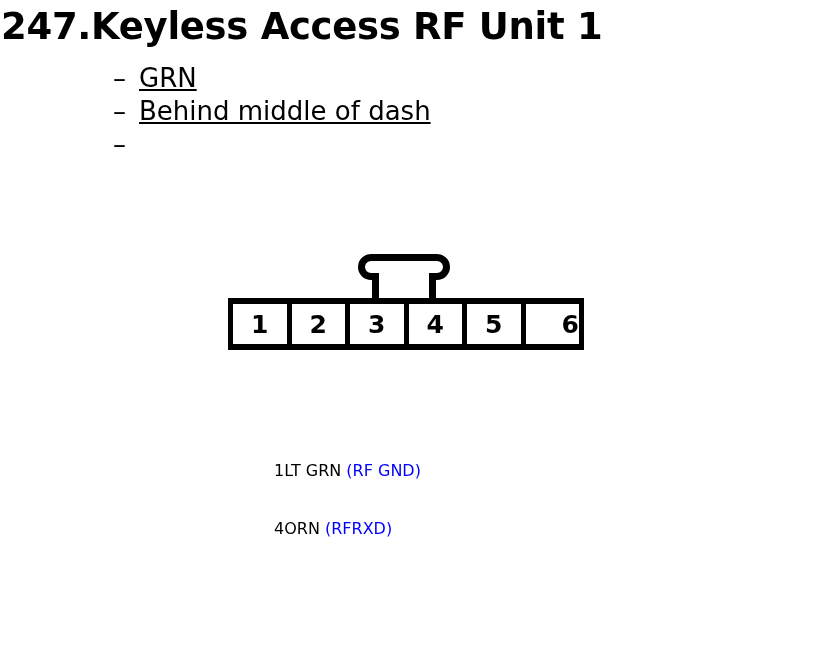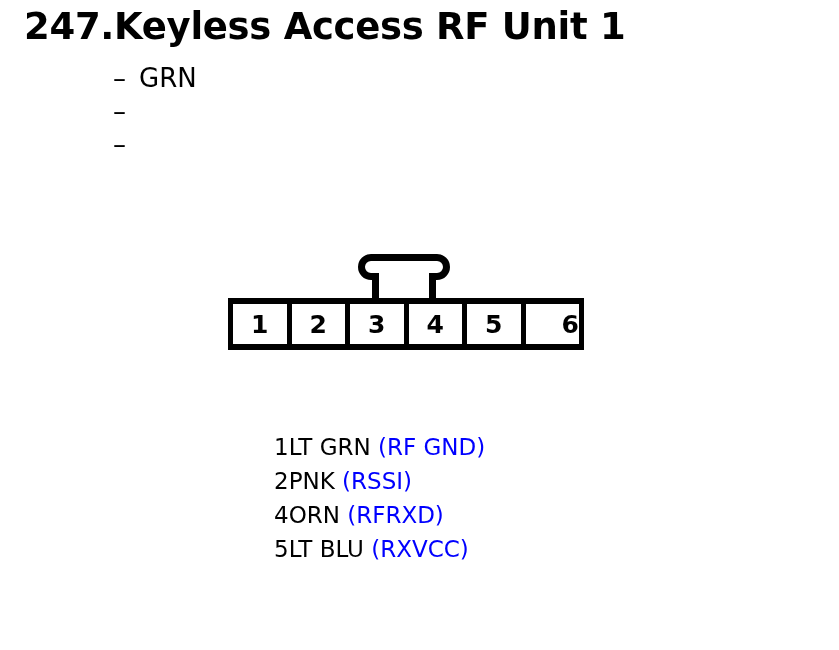--- a/index.html
+++ b/index.html
@@ -12,21 +12,21 @@
     height: 650px;
     position: relative;
     overflow: hidden;
     font-family: "DejaVu Sans", "Liberation Sans", sans-serif;
     color: #000000;
   }
 
   
   #page-title {
     position: absolute;
-    left: 24px;
+    left: 1px;
     top: 6px;
     font-size: 37px;
     font-weight: bold;
     letter-spacing: -0.3px;
     white-space: nowrap;
     line-height: 1.15;
   }
 
   
   #notes {
@@ -41,20 +41,21 @@
     font-size: 26px;
     line-height: 33px;
     white-space: nowrap;
   }
   .note-dash {
     width: 26px;
     flex: 0 0 26px;
   }
   .note-text {
     flex: 0 1 auto;
+    text-decoration: underline;
   }
 
   
   #connector-diagram {
     position: absolute;
     left: 228px;
     top: 254px;
     width: 360px;
     height: 96px;
   }
@@ -130,43 +131,45 @@
   }
 
   
   #pin-list {
     position: absolute;
     left: 274px;
     top: 430px;
     width: 500px;
   }
   .pin-row {
-    font-size: 23px;
+    font-size: 16px;
     line-height: 34px;
     white-space: nowrap;
     color: #000;
+    margin-top: 24px;
   }
   .pin-signal {
     color: #0000ff;
   }
 </style>
 </head>
 <body>
 
 <div id="page-title">247.Keyless Access RF Unit 1</div>
 
 <div id="notes">
 
   <div class="note-row">
     <span class="note-dash">–</span>
     <span class="note-text">GRN</span>
   </div>
 
   <div class="note-row">
     <span class="note-dash">–</span>
+    <span class="note-text">Behind middle of dash</span>
   </div>
 
   <div class="note-row">
     <span class="note-dash">–</span>
   </div>
 
 </div>
 
 <div id="connector-diagram">
 
@@ -197,21 +200,19 @@
       <span class="pin-cell-number">6</span>
     </div>
   </div>
 
 </div>
 
 <div id="pin-list">
 
   <div class="pin-row"><span>1LT GRN </span><span class="pin-signal">(RF GND)</span></div>
 
-  <div class="pin-row"><span>2PNK </span><span class="pin-signal">(RSSI)</span></div>
 
 
   <div class="pin-row"><span>4ORN </span><span class="pin-signal">(RFRXD)</span></div>
 
-  <div class="pin-row"><span>5LT BLU </span><span class="pin-signal">(RXVCC)</span></div>
 
 
 </div>
 
 </body></html>

